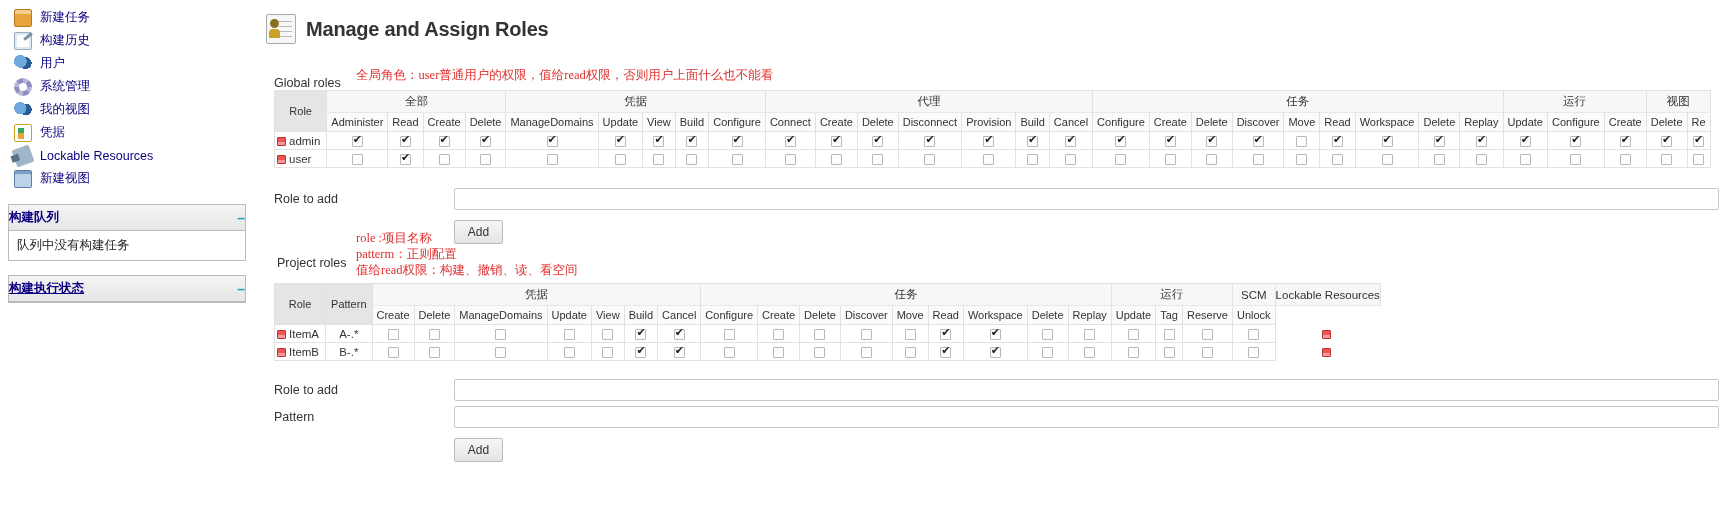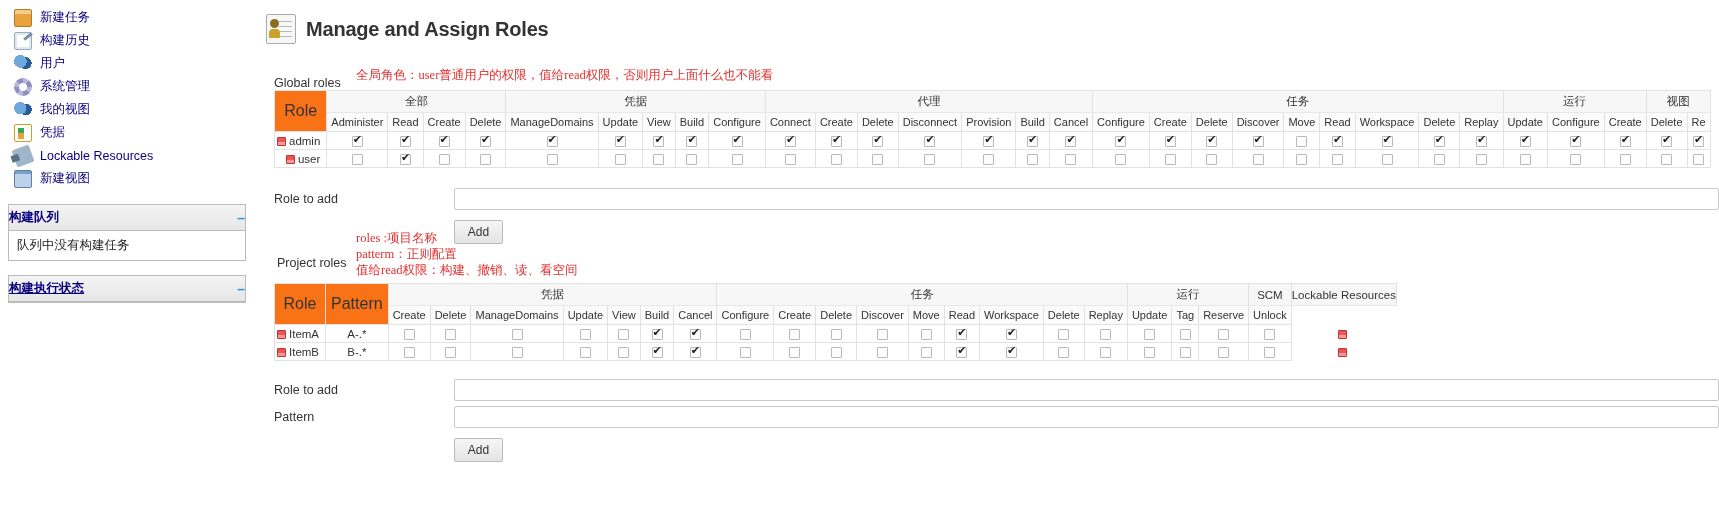--- a/index.html
+++ b/index.html
@@ -107,24 +107,24 @@
     border:1px solid #e2e2e2; text-align:center; vertical-align:middle;
     padding:0; color:#333; font-weight:normal;
   }
   table.roles th.grp {
     background:#f7f7f7; height:22px; font-size:11.5px; border-bottom:1px solid #e8e8e8;
   }
   table.roles th.colhdr {
     background:#fbfbfb; height:19px; font-size:11px; padding:0 4px; white-space:nowrap;
   }
   table.roles th.rolehdr {
-    background:#f97316; font-size:16px; padding:2px 5px; white-space:nowrap;
+    background:#e5e5e5; font-size:11px; padding:2px 5px; white-space:nowrap;
   }
   table.roles td.rolename {
-    text-align:right; padding:0 6px 0 2px; white-space:nowrap; font-size:11.5px;
+    text-align:left; padding:0 6px 0 2px; white-space:nowrap; font-size:11.5px;
     background:#fff; height:18px;
   }
   table.roles td.cell { background:#fff; height:18px; }
   .delmark {
     display:inline-block; width:9px; height:9px; background:#e55; border:1px solid #b33;
     border-radius:1px; margin-right:3px; vertical-align:-1px;
     box-shadow: inset 0 -3px 0 #f39a9a;
   }
   .cb {
     -webkit-appearance:none; appearance:none;
@@ -343,21 +343,21 @@
       <div class="form-lbl">Role to add</div>
       <div>
         <input class="form-field" style="width: 1265px;" placeholder="">
         <div style="margin-top:10px;">
           <button class="btn-add">Add</button>
         </div>
       </div>
     </div>
 
     <div style="position:relative; margin-top:6px;">
-      <div class="red-note" style="position:absolute;left:90px;top:-20px;">roles  :项目名称</div>
+      <div class="red-note" style="position:absolute;left:90px;top:-20px;">role  :项目名称</div>
       <div class="red-note" style="position:absolute;left:90px;top:-4px;">patterm：正则配置</div>
       <div class="red-note" style="position:absolute;left:90px;top:12px;">值给read权限：构建、撤销、读、看空间</div>
       <span class="section-label" style="position:absolute;left:11px;top:6px;">Project roles</span>
       <div style="margin-left:8px;padding-top:33px;">
         <table class="roles" id="project-table">
             <tbody>
               <tr>
                 <th class="rolehdr" rowspan="2">Role</th>
                 <th class="rolehdr" rowspan="2">Pattern</th>
                 <th class="grp" colspan="7">凭据</th>

